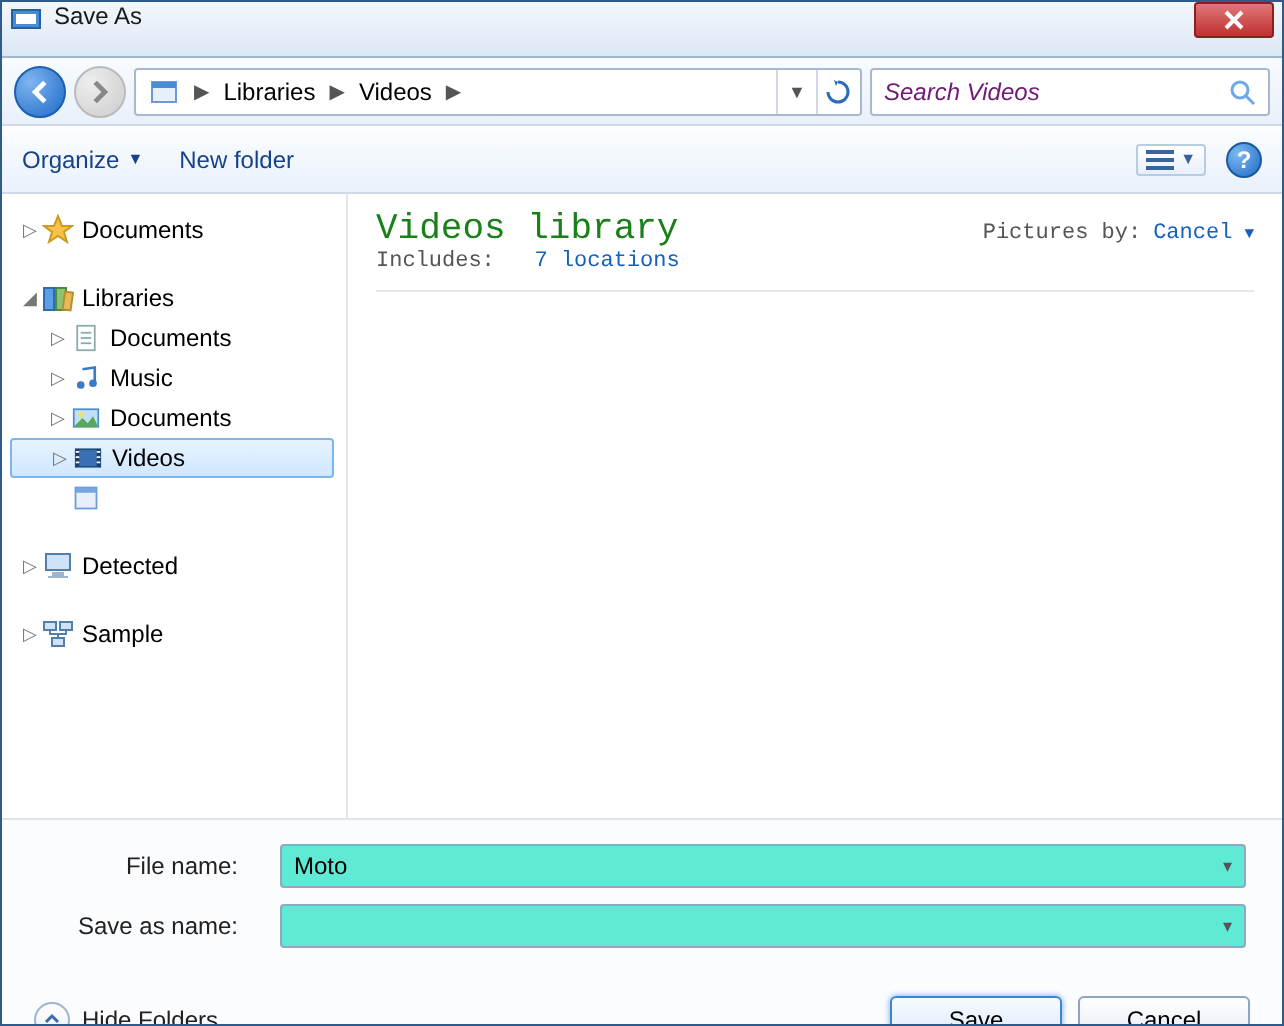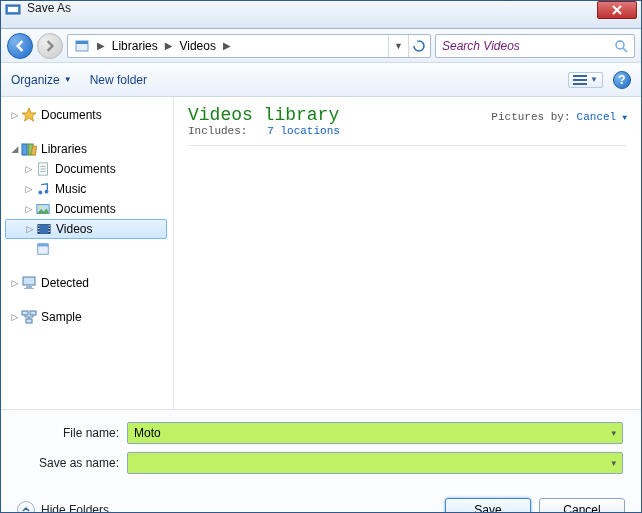--- a/index.html
+++ b/index.html
@@ -53,22 +53,22 @@
   .item { width:96px; text-align:center; cursor:pointer;}
   .folder-icon { width:80px; height:72px; margin:0 auto 6px; position:relative;}
   .folder-back { position:absolute; left:4px; top:8px; width:72px; height:56px; background:linear-gradient(#f6e7a1,#e8cf6e); border:1px solid #caa94d; border-radius:3px;}
   .folder-tab { position:absolute; left:8px; top:2px; width:26px; height:10px; background:#f3dd8e; border:1px solid #caa94d; border-bottom:none; border-radius:3px 3px 0 0;}
   .folder-doc { position:absolute; right:8px; top:12px; width:40px; height:52px; background:#fff; border:1px solid #bbb; transform:rotate(6deg); box-shadow:-2px 1px 0 #eee;}
   .folder-thumb { position:absolute; right:14px; top:18px; width:28px; height:40px; background:linear-gradient(120deg,#333,#777,#222); transform:rotate(6deg);}
   .item-label { font-size:12px; color:#222; }
 
   .formarea { border-top:1px solid #dfe5eb; padding:12px 18px 6px; background:#fbfcfe; }
   .form-row { display:flex; align-items:center; margin-bottom:8px; }
-  .form-row label { width:100px; text-align:right; margin-right:8px; color:#222; }
-  .form-row .field { flex:1; height:22px; border:1px solid #91a7c2; background:#bef264; display:flex; align-items:center; padding:0 6px; border-radius:2px;}
+  .form-row label { width:100px; text-align:right; margin-right:21px; color:#222; }
+  .form-row .field { flex:1; height:22px; border:1px solid #91a7c2; background:#5eead4; display:flex; align-items:center; padding:0 6px; border-radius:2px;}
   .form-row .field .dd { margin-left:auto; font-size:9px; color:#555; cursor:pointer;}
   
   .footer { display:flex; align-items:center; padding:10px 16px 14px; background:#fbfcfe;}
   .hidebtn { display:flex; align-items:center; gap:6px; cursor:pointer; color:#222;}
   .hidebtn .circ { width:18px;height:18px;border:1px solid #9fb6cf;border-radius:50%;display:flex;align-items:center;justify-content:center;background:linear-gradient(#fff,#e8eff8);}
   .footer .btns { margin-left:auto; display:flex; gap:8px;}
   .footer button { width:86px; height:24px; border:1px solid #8aa5c5; background:linear-gradient(#fefefe,#e5edf7); border-radius:3px; cursor:pointer; font-family:inherit; font-size:12px;}
   .footer button.primary { border:1px solid #3e85d6; box-shadow:0 0 3px #6ea8e6; background:linear-gradient(#f5faff,#dcebfb);}
   
   svg { display:block; }

